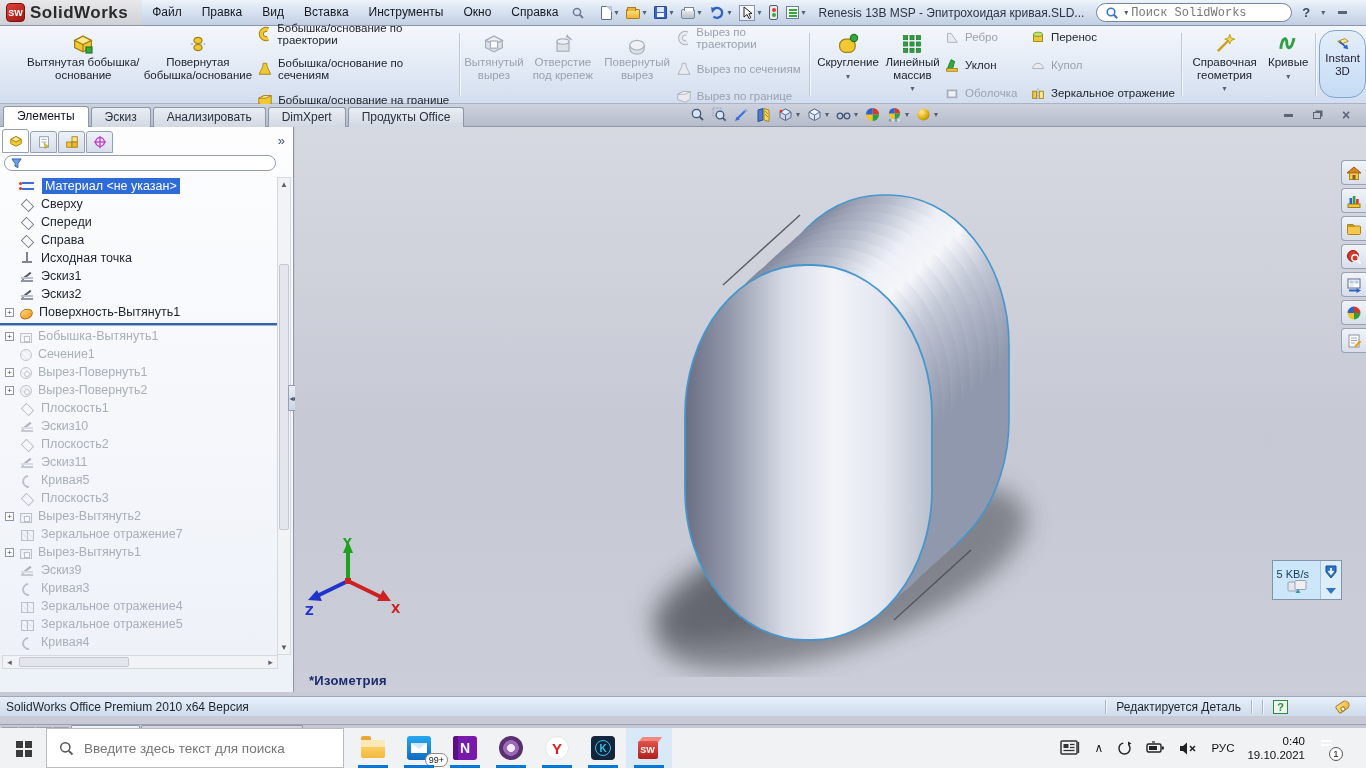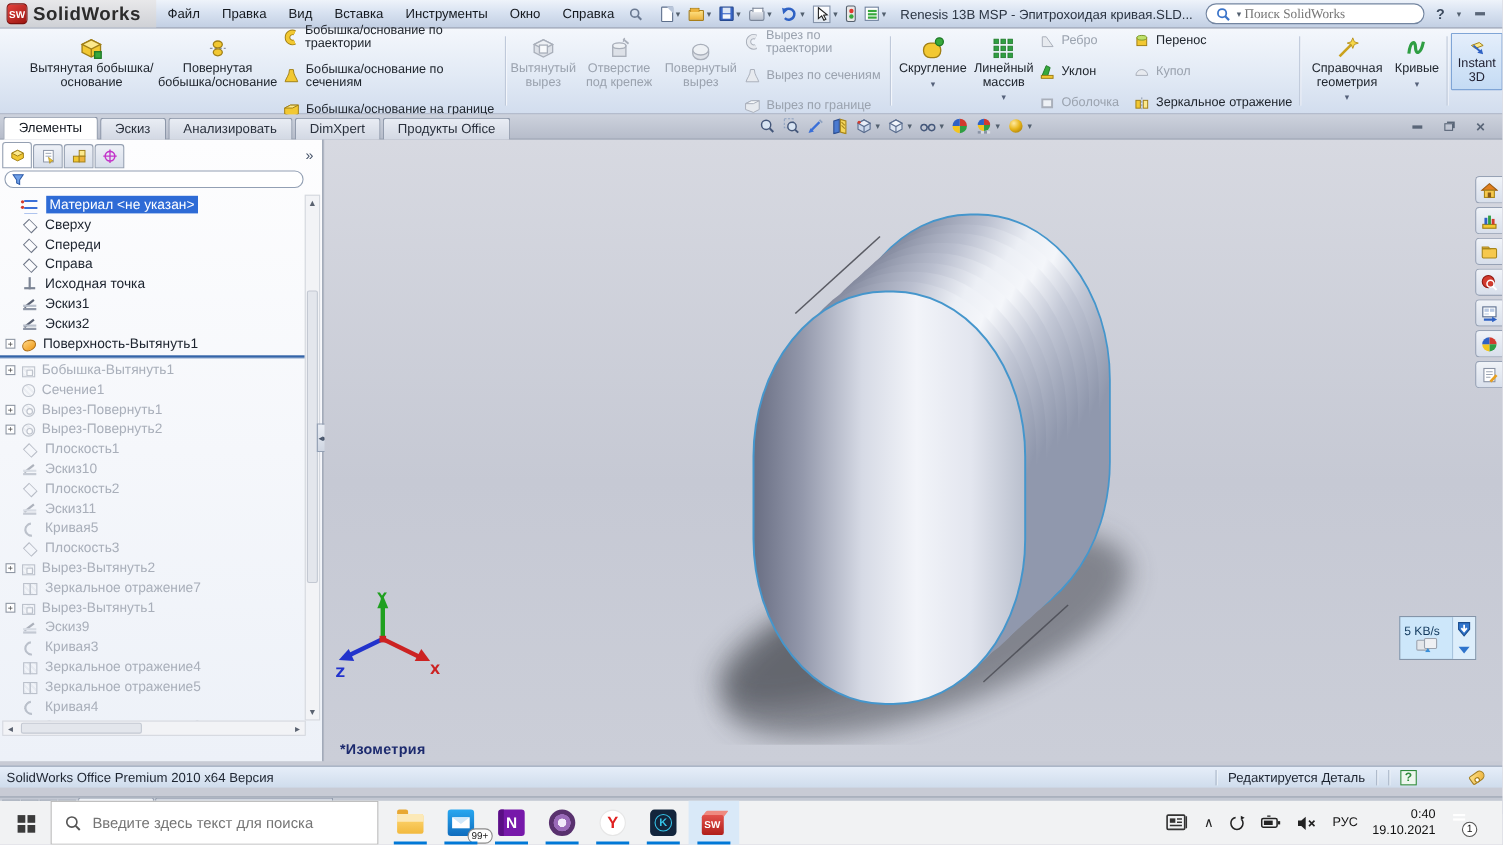--- a/index.html
+++ b/index.html
@@ -17,21 +17,21 @@
   .brand-name{font-size:17px;font-weight:bold;color:#2b2b2b;letter-spacing:.5px}
   .menubar{display:flex;align-items:center;height:100%}
   .menu-item{padding:0 10px;line-height:25px;color:#15191f;cursor:default}
   .qsep{width:1px;height:18px;background:#9aa5b8;margin:0 5px;box-shadow:1px 0 0 #f0f4fa}
   .qat{display:flex;align-items:center;gap:2px}
   .qbtn{display:flex;align-items:center;height:20px;padding:0 3px;border-radius:2px}
   .dd{font-size:8px;color:#53606f;margin-left:2px}
   .doc-title{margin-left:10px;color:#2b3442;white-space:nowrap;font-size:12px}
   .sw-search{margin-left:12px;display:flex;align-items:center;gap:3px;width:212px;height:19px;background:#fff;
     border:1px solid #7385a0;border-radius:10px;padding:0 8px}
-  .sw-search input{border:none;outline:none;flex:1;font-size:12px;color:#333;background:transparent;font-family:Liberation Serif, serif}
+  .sw-search input{border:none;outline:none;flex:1;font-size:12px;color:#333;background:transparent;font-family:Liberation Mono, monospace}
   .titlebar-right{margin-left:10px;display:flex;align-items:center;gap:9px;padding-right:10px;color:#4c5a6c}
   .helpq{font-size:13px;color:#3c4a5e;font-weight:bold}
   .wc{display:inline-flex;align-items:center;justify-content:center;width:16px;height:16px;color:#505d70}
   .wc-min i{display:block;width:9px;height:3px;background:#5a6678}
   .wc-rest i{display:block;width:8px;height:7px;border:1.5px solid #5a6678;box-shadow:2px -2px 0 -0.5px #5a6678}
   .wc-close{font-size:14px;font-weight:bold;color:#5a6678}
 
   
   .ic-page{width:11px;height:14px;background:#fff;border:1px solid #5d6f8c;border-radius:1px;position:relative}
   .ic-page:before{content:"";position:absolute;right:-1px;top:-1px;border:3px solid #b9c6da;border-left-color:transparent;border-bottom-color:transparent}
@@ -52,22 +52,22 @@
   
   .ribbon{position:absolute;left:0;top:26px;width:1366px;height:78px;display:flex;align-items:stretch;
     background:linear-gradient(180deg,#f4f7fc 0%,#e2eaf5 55%,#d2ddee 100%);border-bottom:1px solid #aab4c6;padding:2px 0 2px 26px}
   .rsep{width:1px;background:#bfc9da;box-shadow:1px 0 0 #f3f6fb;margin:5px 3px}
   .rbig{display:flex;flex-direction:column;align-items:center;justify-content:flex-start;padding-top:4px;text-align:center;
     font-size:11.5px;line-height:12.5px;color:#20262e;border-radius:3px}
   .rstack{display:flex;flex-direction:column;justify-content:center;gap:11px}
   .rsmall{display:flex;align-items:center;gap:5px;height:24px;font-size:11.5px;color:#20262e;padding-left:2px}
   .dis{color:#9aa2ae!important}
   .rarrow{font-size:8px;color:#55617a;margin-top:2px}
-  .instant3d{width:52px;height:52px;margin-top:2px;background:linear-gradient(180deg,#e4eefb,#c4dbf4);border:1px solid #7fa5d6;
-    border-radius:1px;display:flex;flex-direction:column;align-items:center;justify-content:flex-start;padding-top:5px;
+  .instant3d{width:52px;height:68px;margin-top:2px;background:linear-gradient(180deg,#e4eefb,#c4dbf4);border:1px solid #7fa5d6;
+    border-radius:16px;display:flex;flex-direction:column;align-items:center;justify-content:flex-start;padding-top:5px;
     font-size:11.5px;line-height:13px;color:#223;text-align:center}
 
   
   .tabband{position:absolute;left:0;top:104px;width:1366px;height:23px;
     background:linear-gradient(180deg,#cdd2dd,#b6bcca);border-bottom:1px solid #8d97a9}
   .ctabs{position:absolute;left:3px;top:2px;display:flex;align-items:flex-end;height:21px}
   .ctab{height:20px;padding:0 13px;line-height:19px;font-size:12px;color:#2a313d;background:linear-gradient(180deg,#e9edf4,#d2d8e3);
     border:1px solid #8d97a9;border-bottom:none;border-radius:3px 3px 0 0;margin-right:2px}
   .ctab.active{background:#fff;height:21px;color:#10151d}
   .hud{position:absolute;left:690px;top:3px;display:flex;align-items:center;gap:7px}

